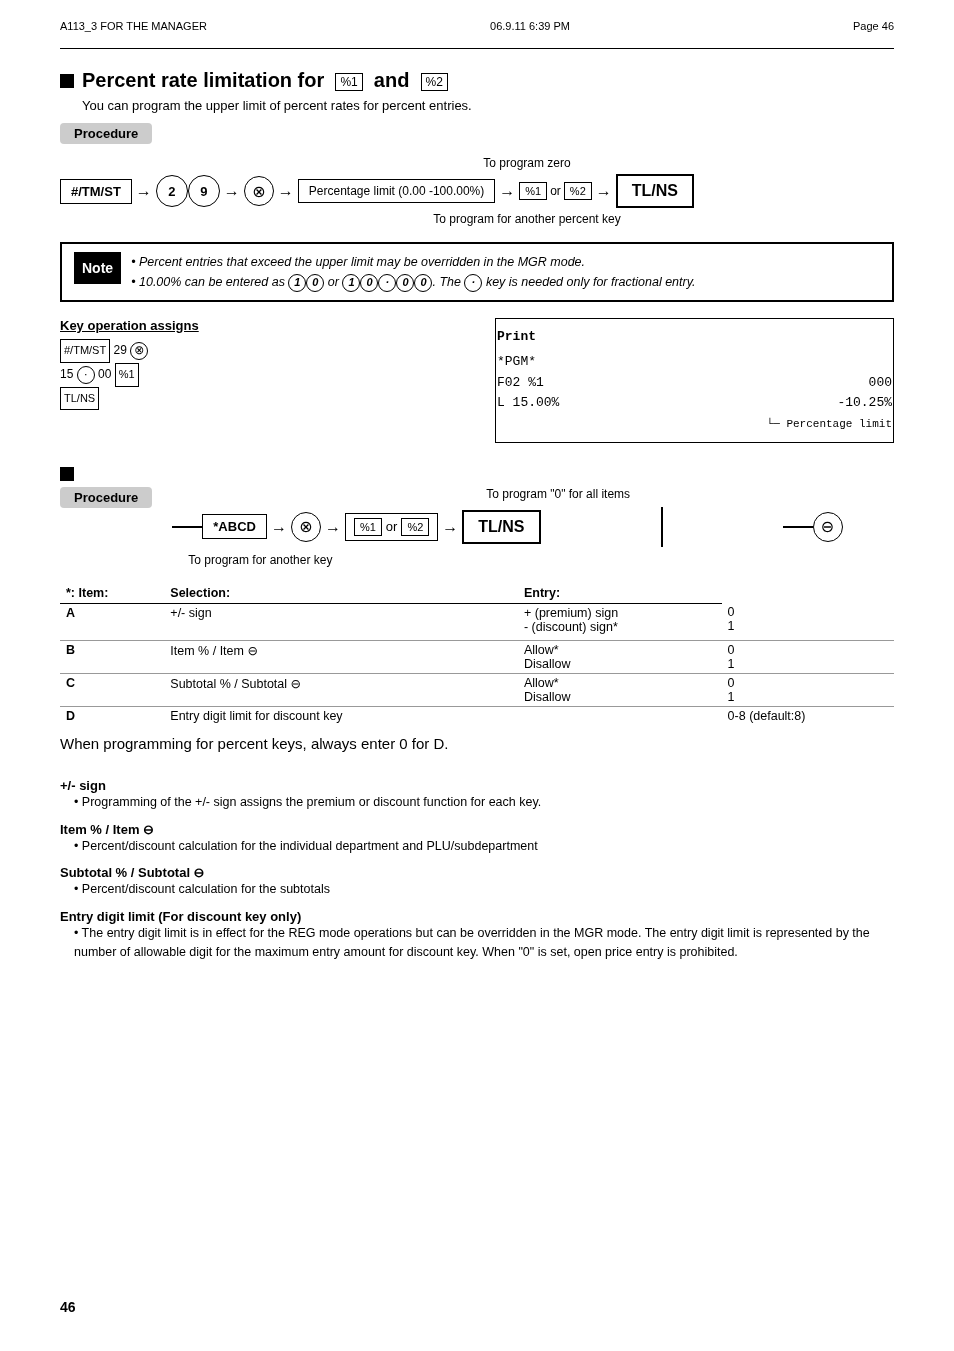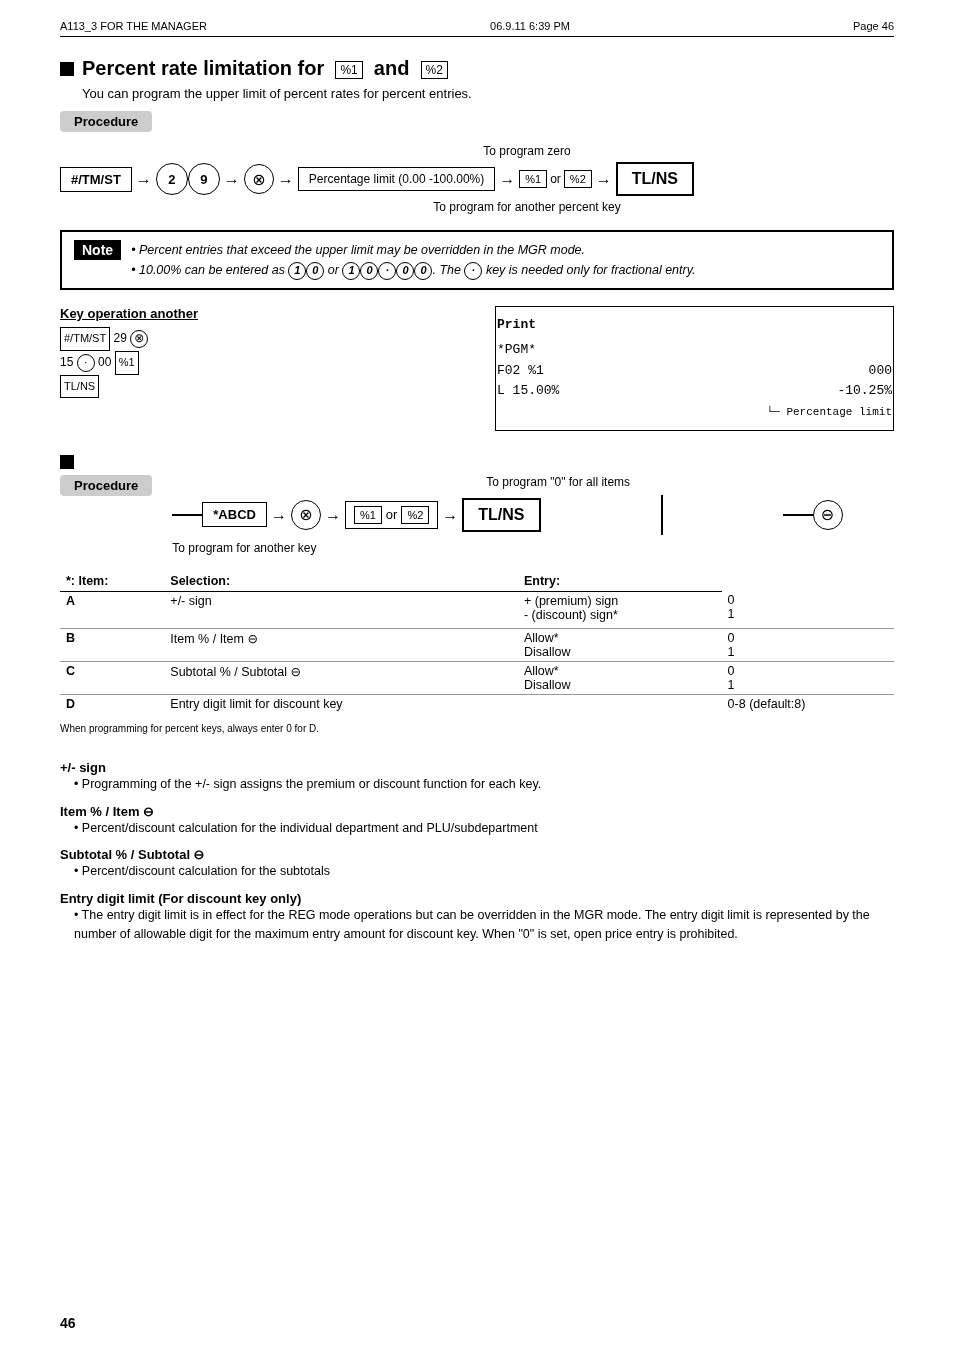--- a/index.html
+++ b/index.html
@@ -18,21 +18,21 @@
       background: #fff;
       padding: 20px 60px 40px 60px;
       position: relative;
     }
     
     .header-bar {
       display: flex;
       justify-content: space-between;
       align-items: center;
       border-bottom: 1px solid #000;
-      padding-bottom: 4px;
+      padding-bottom: 16px;
       margin-bottom: 20px;
       font-size: 11px;
       gap: 8px;
     }
     
     .section-title {
       font-size: 20px;
       font-weight: bold;
       display: flex;
       align-items: center;
@@ -148,21 +148,21 @@
       margin: 16px 0;
       font-size: 12.5px;
       display: flex;
       gap: 10px;
     }
     .note-label {
       font-weight: bold;
       font-size: 14px;
       background: #000;
       color: #fff;
-      padding: 2px 8px;
+      padding: 8px 8px;
       height: fit-content;
       flex-shrink: 0;
       text-align: right;
     }
     .note-content {
       font-style: italic;
       line-height: 1.6;
     }
     
     .op-print-area {
@@ -228,21 +228,21 @@
       font-weight: bold;
       font-size: 13px;
     }
     .desc-text {
       font-size: 12.5px;
       margin-left: 14px;
       line-height: 1.5;
     }
     .page-number {
       position: absolute;
-      bottom: 20px;
+      bottom: 36px;
       left: 60px;
       font-size: 14px;
       font-weight: bold;
     }
     .small-key {
       font-size: 11px;
       border: 1px solid #000;
       padding: 1px 3px;
       display: inline-block;
       vertical-align: middle;
@@ -350,21 +350,21 @@
       <span class="note-label">Note</span>
       <div class="note-content">
         <div>• Percent entries that exceed the upper limit may be overridden in the MGR mode.</div>
         <div>• 10.00% can be entered as <span class="flow-circle" style="width:18px;height:18px;font-size:11px;display:inline-flex;border:1px solid #000;">1</span><span class="flow-circle" style="width:18px;height:18px;font-size:11px;display:inline-flex;border:1px solid #000;">0</span> or <span class="flow-circle" style="width:18px;height:18px;font-size:11px;display:inline-flex;border:1px solid #000;">1</span><span class="flow-circle" style="width:18px;height:18px;font-size:11px;display:inline-flex;border:1px solid #000;">0</span><span class="flow-circle" style="width:18px;height:18px;font-size:11px;display:inline-flex;border:1px solid #000;">·</span><span class="flow-circle" style="width:18px;height:18px;font-size:11px;display:inline-flex;border:1px solid #000;">0</span><span class="flow-circle" style="width:18px;height:18px;font-size:11px;display:inline-flex;border:1px solid #000;">0</span>.  The <span class="flow-circle" style="width:18px;height:18px;font-size:11px;display:inline-flex;border:1px solid #000;">·</span> key is needed only for fractional entry.</div>
       </div>
     </div>
 
     
     <div class="op-print-area">
       <div class="op-section">
-        <h4>Key operation another</h4>
+        <h4>Key operation assigns</h4>
         <div class="op-lines">
           <div><span class="small-key">#/TM/ST</span> 29 <span style="border:1px solid #000;border-radius:50%;display:inline-flex;width:18px;height:18px;align-items:center;justify-content:center;font-size:12px;">⊗</span></div>
           <div>15 <span style="border:1px solid #000;border-radius:50%;display:inline-flex;width:18px;height:18px;align-items:center;justify-content:center;font-size:12px;">·</span> 00 <span class="small-key">%1</span></div>
           <div><span class="small-key">TL/NS</span></div>
         </div>
       </div>
       <div class="print-box">
         <div style="font-weight:bold;font-size:13px;margin-bottom:4px;">Print</div>
         <div class="print-line">
           <span>*PGM*</span>
@@ -422,21 +422,21 @@
                   <div style="width:2px;height:20px;background:#000;"></div>
                 </div>
               </div>
             </div>
             <div style="display:flex;align-items:center;margin-left:120px;">
               <div style="width:30px;height:2px;background:#000;"></div>
               <div style="border:1.5px solid #000;border-radius:50%;width:30px;height:30px;display:inline-flex;align-items:center;justify-content:center;font-size:16px;">⊖</div>
             </div>
           </div>
         </div>
-        <div class="flow-bottom-label" style="text-align:left;margin-left:0;">To program for another key</div>
+        <div class="flow-bottom-label" style="text-align:left;margin-left:16px;">To program for another key</div>
       </div>
     </div>
 
     <table class="param-table">
       <thead>
         <tr>
           <th>*: Item:</th>
           <th>Selection:</th>
           <th>Entry:</th>
         </tr>
@@ -461,21 +461,21 @@
           <td>0<br>1</td>
         </tr>
         <tr class="row-sep">
           <td style="font-weight:bold;">D</td>
           <td>Entry digit limit for discount key</td>
           <td></td>
           <td>0-8 (default:8)</td>
         </tr>
       </tbody>
     </table>
-    <div style="font-size:10px;margin-bottom:26px;">When programming for percent keys, always enter 0 for D.</div>
+    <div style="font-size:15px;margin-bottom:26px;">When programming for percent keys, always enter 0 for D.</div>
 
     <div class="desc-section">
       <div class="desc-title">+/- sign</div>
       <div class="desc-text">• Programming of the +/- sign assigns the premium or discount function for each key.</div>
     </div>
     <div class="desc-section">
       <div class="desc-title">Item % / Item ⊖</div>
       <div class="desc-text">• Percent/discount calculation for the individual department and PLU/subdepartment</div>
     </div>
     <div class="desc-section">

